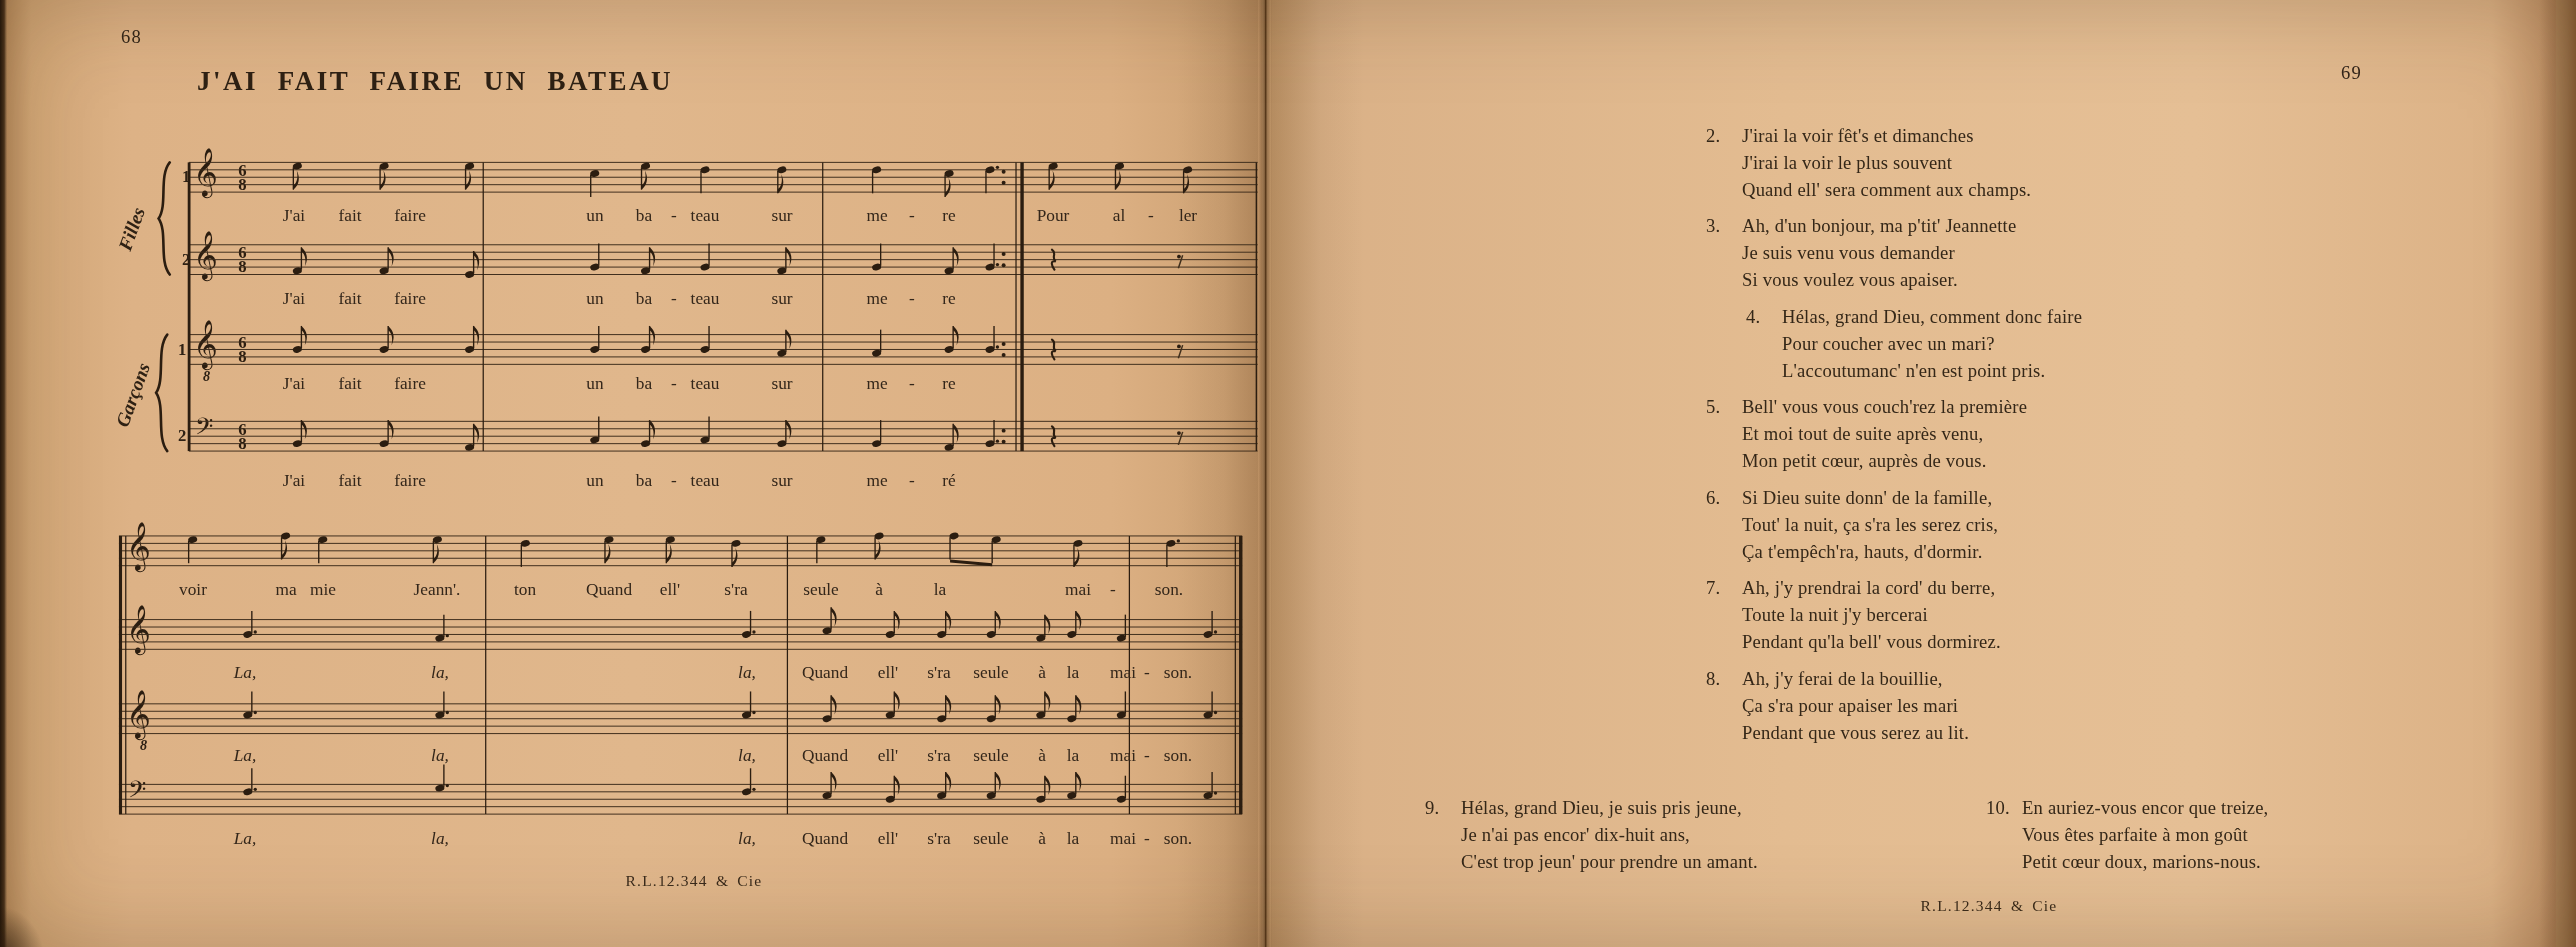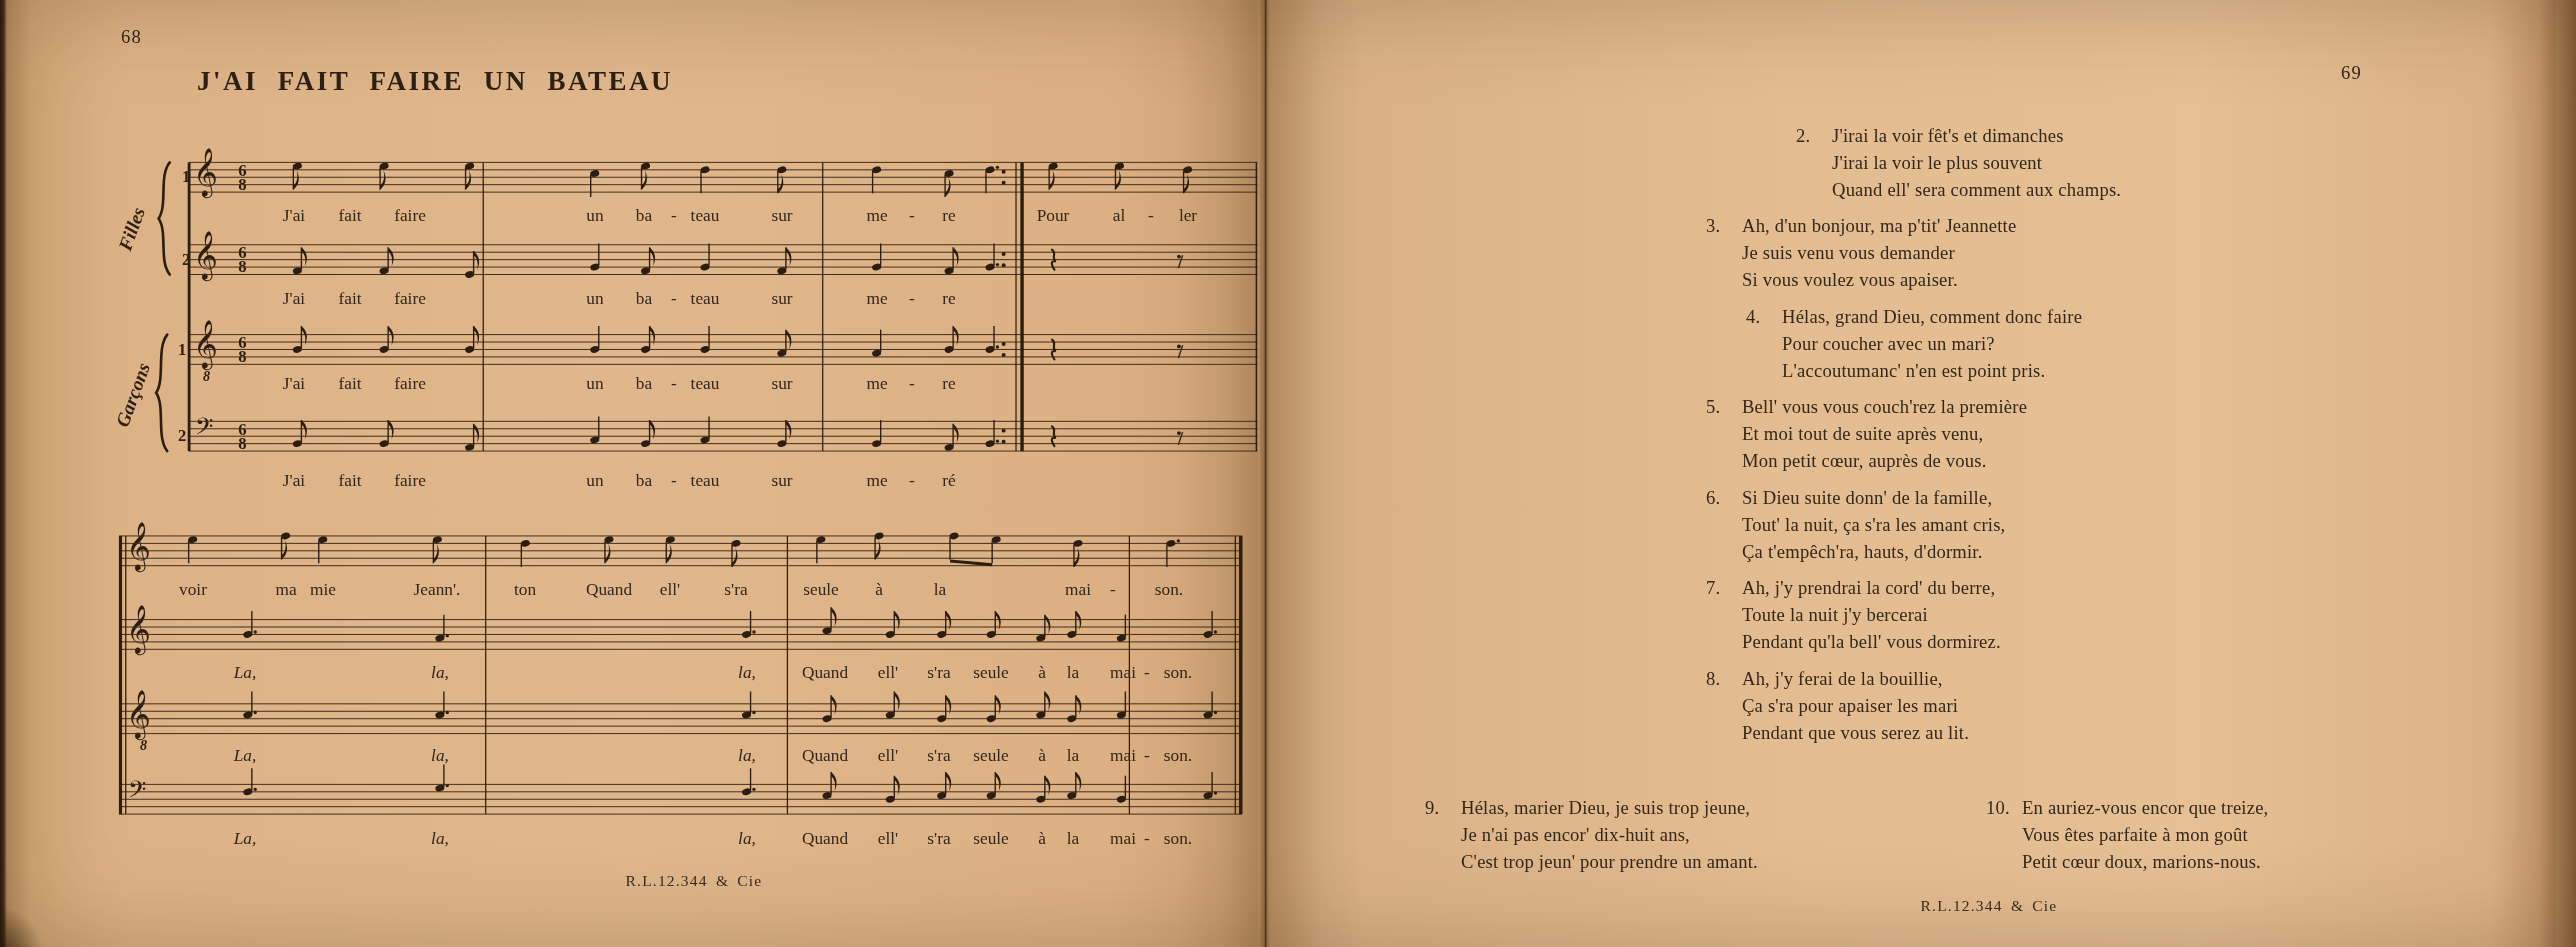--- a/index.html
+++ b/index.html
@@ -534,21 +534,21 @@
     <span class="syl" style="left: 1073px;">la</span>
     <span class="syl" style="left: 1123px;">mai</span>
     <span class="syl" style="left: 1147px;">-</span>
     <span class="syl" style="left: 1178px;">son.</span>
   </div>
 
 <div class="abs footer" style="left:595px;top:872px">R.L.12.344 &amp; Cie</div>
 
 <div class="abs pagenum" style="left:2341px;top:62px">69</div>
 
-<div class="abs verse" style="left:1796px;top:122px">
+<div class="abs verse" style="left:1706px;top:122px">
   <div class="vline"><span class="vnum">2.</span><span>J'irai la voir fêt's et dimanches</span></div>
   <div class="ind">J'irai la voir le plus souvent</div>
   <div class="ind">Quand ell' sera comment aux champs.</div>
 </div>
 <div class="abs verse" style="left:1706px;top:212px">
   <div class="vline"><span class="vnum">3.</span><span>Ah, d'un bonjour, ma p'tit' Jeannette</span></div>
   <div class="ind">Je suis venu vous demander</div>
   <div class="ind">Si vous voulez vous apaiser.</div>
 </div>
 <div class="abs verse" style="left:1746px;top:303px">
@@ -556,36 +556,36 @@
   <div class="ind">Pour coucher avec un mari?</div>
   <div class="ind">L'accoutumanc' n'en est point pris.</div>
 </div>
 <div class="abs verse" style="left:1706px;top:393px">
   <div class="vline"><span class="vnum">5.</span><span>Bell' vous vous couch'rez la première</span></div>
   <div class="ind">Et moi tout de suite après venu,</div>
   <div class="ind">Mon petit cœur, auprès de vous.</div>
 </div>
 <div class="abs verse" style="left:1706px;top:484px">
   <div class="vline"><span class="vnum">6.</span><span>Si Dieu suite donn' de la famille,</span></div>
-  <div class="ind">Tout' la nuit, ça s'ra les amant cris,</div>
+  <div class="ind">Tout' la nuit, ça s'ra les serez cris,</div>
   <div class="ind">Ça t'empêch'ra, hauts, d'dormir.</div>
 </div>
 <div class="abs verse" style="left:1706px;top:574px">
   <div class="vline"><span class="vnum">7.</span><span>Ah, j'y prendrai la cord' du berre,</span></div>
   <div class="ind">Toute la nuit j'y bercerai</div>
   <div class="ind">Pendant qu'la bell' vous dormirez.</div>
 </div>
 <div class="abs verse" style="left:1706px;top:665px">
   <div class="vline"><span class="vnum">8.</span><span>Ah, j'y ferai de la bouillie,</span></div>
   <div class="ind">Ça s'ra pour apaiser les mari</div>
   <div class="ind">Pendant que vous serez au lit.</div>
 </div>
 
 <div class="abs verse" style="left:1425px;top:794px">
-  <div class="vline"><span class="vnum">9.</span><span>Hélas, marier Dieu, je suis trop jeune,</span></div>
+  <div class="vline"><span class="vnum">9.</span><span>Hélas, grand Dieu, je suis pris jeune,</span></div>
   <div class="ind">Je n'ai pas encor' dix-huit ans,</div>
   <div class="ind">C'est trop jeun' pour prendre un amant.</div>
 </div>
 <div class="abs verse" style="left:1986px;top:794px">
   <div class="vline"><span class="vnum">10.</span><span>En auriez-vous encor que treize,</span></div>
   <div class="ind">Vous êtes parfaite à mon goût</div>
   <div class="ind">Petit cœur doux, marions-nous.</div>
 </div>
 
 <div class="abs footer" style="left:1890px;top:897px">R.L.12.344 &amp; Cie</div>

